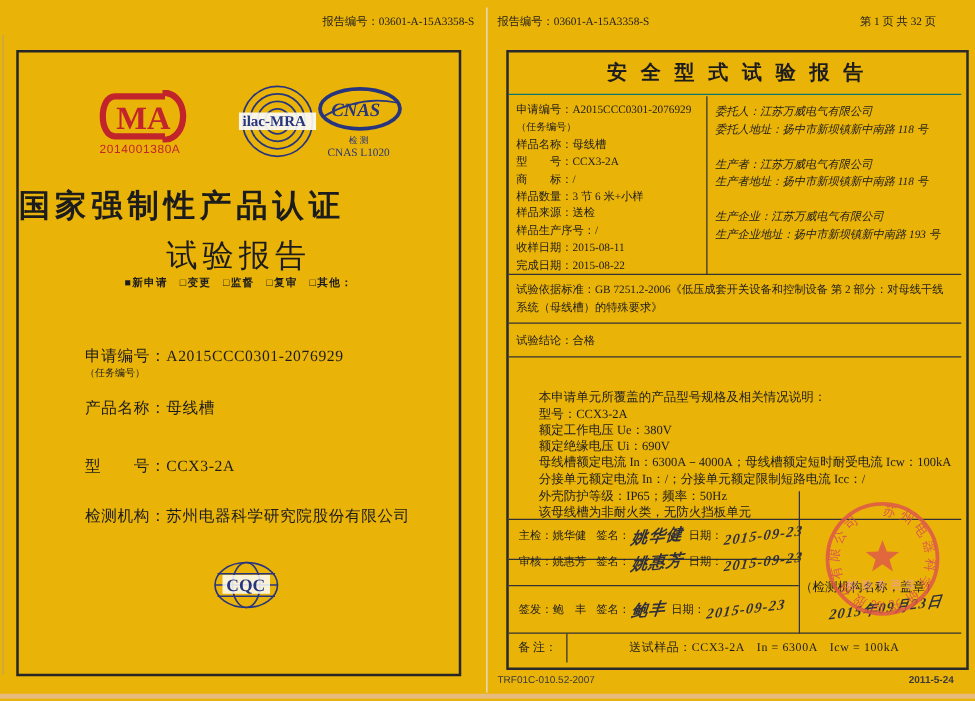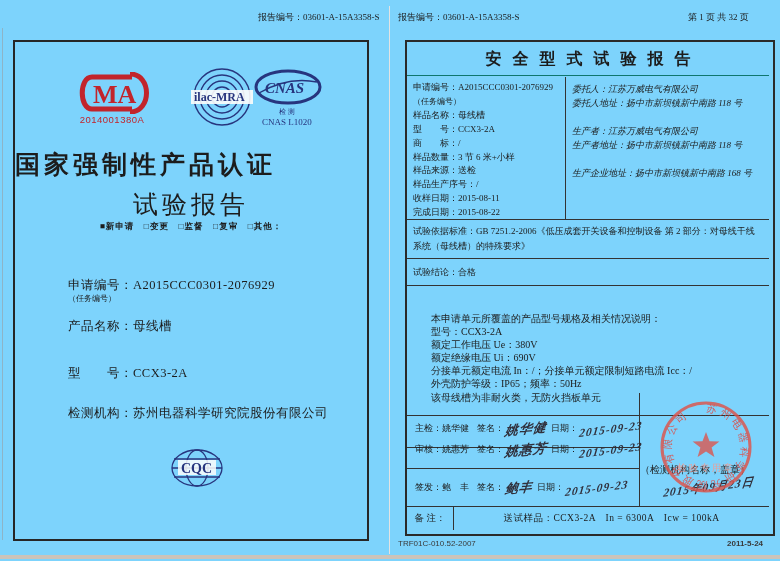--- a/index.html
+++ b/index.html
@@ -1,16 +1,16 @@
 <!DOCTYPE html>
 <html><head>
 <meta charset="utf-8">
 <style>
   html,body{margin:0;padding:0;background:#ffffff;}
-  .page{position:relative;width:780px;height:561px;background:#7dd3fc;overflow:hidden;
+  .page{position:relative;width:780px;height:561px;background:#eab308;overflow:hidden;
         font-family:"Liberation Serif","DejaVu Serif",serif;color:#1c1c1c;}
   .abs{position:absolute;}
   
   .scan-edge{left:2px;top:28px;width:1px;height:512px;background:#9a9a9a;opacity:.55;}
   .page-sep{left:389px;top:6px;width:1px;height:548px;background:#e3e3e3;}
   .bottom-strip{left:0;top:555px;width:780px;height:4px;background:#e6bda4;opacity:.75;}
   .lp-reportno{left:258px;top:11px;font-size:9px;}
   .lp-frame{left:13px;top:40px;width:352px;height:497px;border:2px solid #262626;}
   .cma-num{left:55px;top:72px;width:84px;text-align:center;font-size:9.5px;color:#c2242b;
            font-family:"Liberation Sans",sans-serif;letter-spacing:.5px;}
@@ -146,33 +146,35 @@
         <div class="iline">收样日期：2015-08-11</div>
         <div class="iline">完成日期：2015-08-22</div>
       </div>
       <div class="col-r">
         <div class="iline">委托人：江苏万威电气有限公司</div>
         <div class="iline">委托人地址：扬中市新坝镇新中南路 118 号</div>
         <div class="gap"></div>
         <div class="iline">生产者：江苏万威电气有限公司</div>
         <div class="iline">生产者地址：扬中市新坝镇新中南路 118 号</div>
         <div class="gap"></div>
-        <div class="iline">生产企业地址：扬中市新坝镇新中南路 168 号</div>
+        <div class="iline">生产企业：江苏万威电气有限公司</div>
+        <div class="iline">生产企业地址：扬中市新坝镇新中南路 193 号</div>
       </div>
     </div>
 
     <div class="row r-std">试验依据标准：GB 7251.2-2006《低压成套开关设备和控制设备 第 2 部分：对母线干线系统（母线槽）的特殊要求》</div>
 
     <div class="row r-concl">试验结论：合格</div>
 
     <div class="row r-spec">
       <div>本申请单元所覆盖的产品型号规格及相关情况说明：</div>
       <div>型号：CCX3-2A</div>
       <div>额定工作电压 Ue：380V</div>
       <div>额定绝缘电压 Ui：690V</div>
+      <div>母线槽额定电流 In：6300A－4000A；母线槽额定短时耐受电流 Icw：100kA</div>
       <div>分接单元额定电流 In：/；分接单元额定限制短路电流 Icc：/</div>
       <div>外壳防护等级：IP65；频率：50Hz</div>
       <div>该母线槽为非耐火类，无防火挡板单元</div>
     </div>
 
     <div class="sig-row sig-1">
       <span class="sig-role"><span>主检：</span><span>姚华健</span></span>
       <span class="sig-lab">签名：</span>
       <span class="script">姚华健</span>
       <span class="sig-lab" style="margin-left:4px;">日期：</span>

